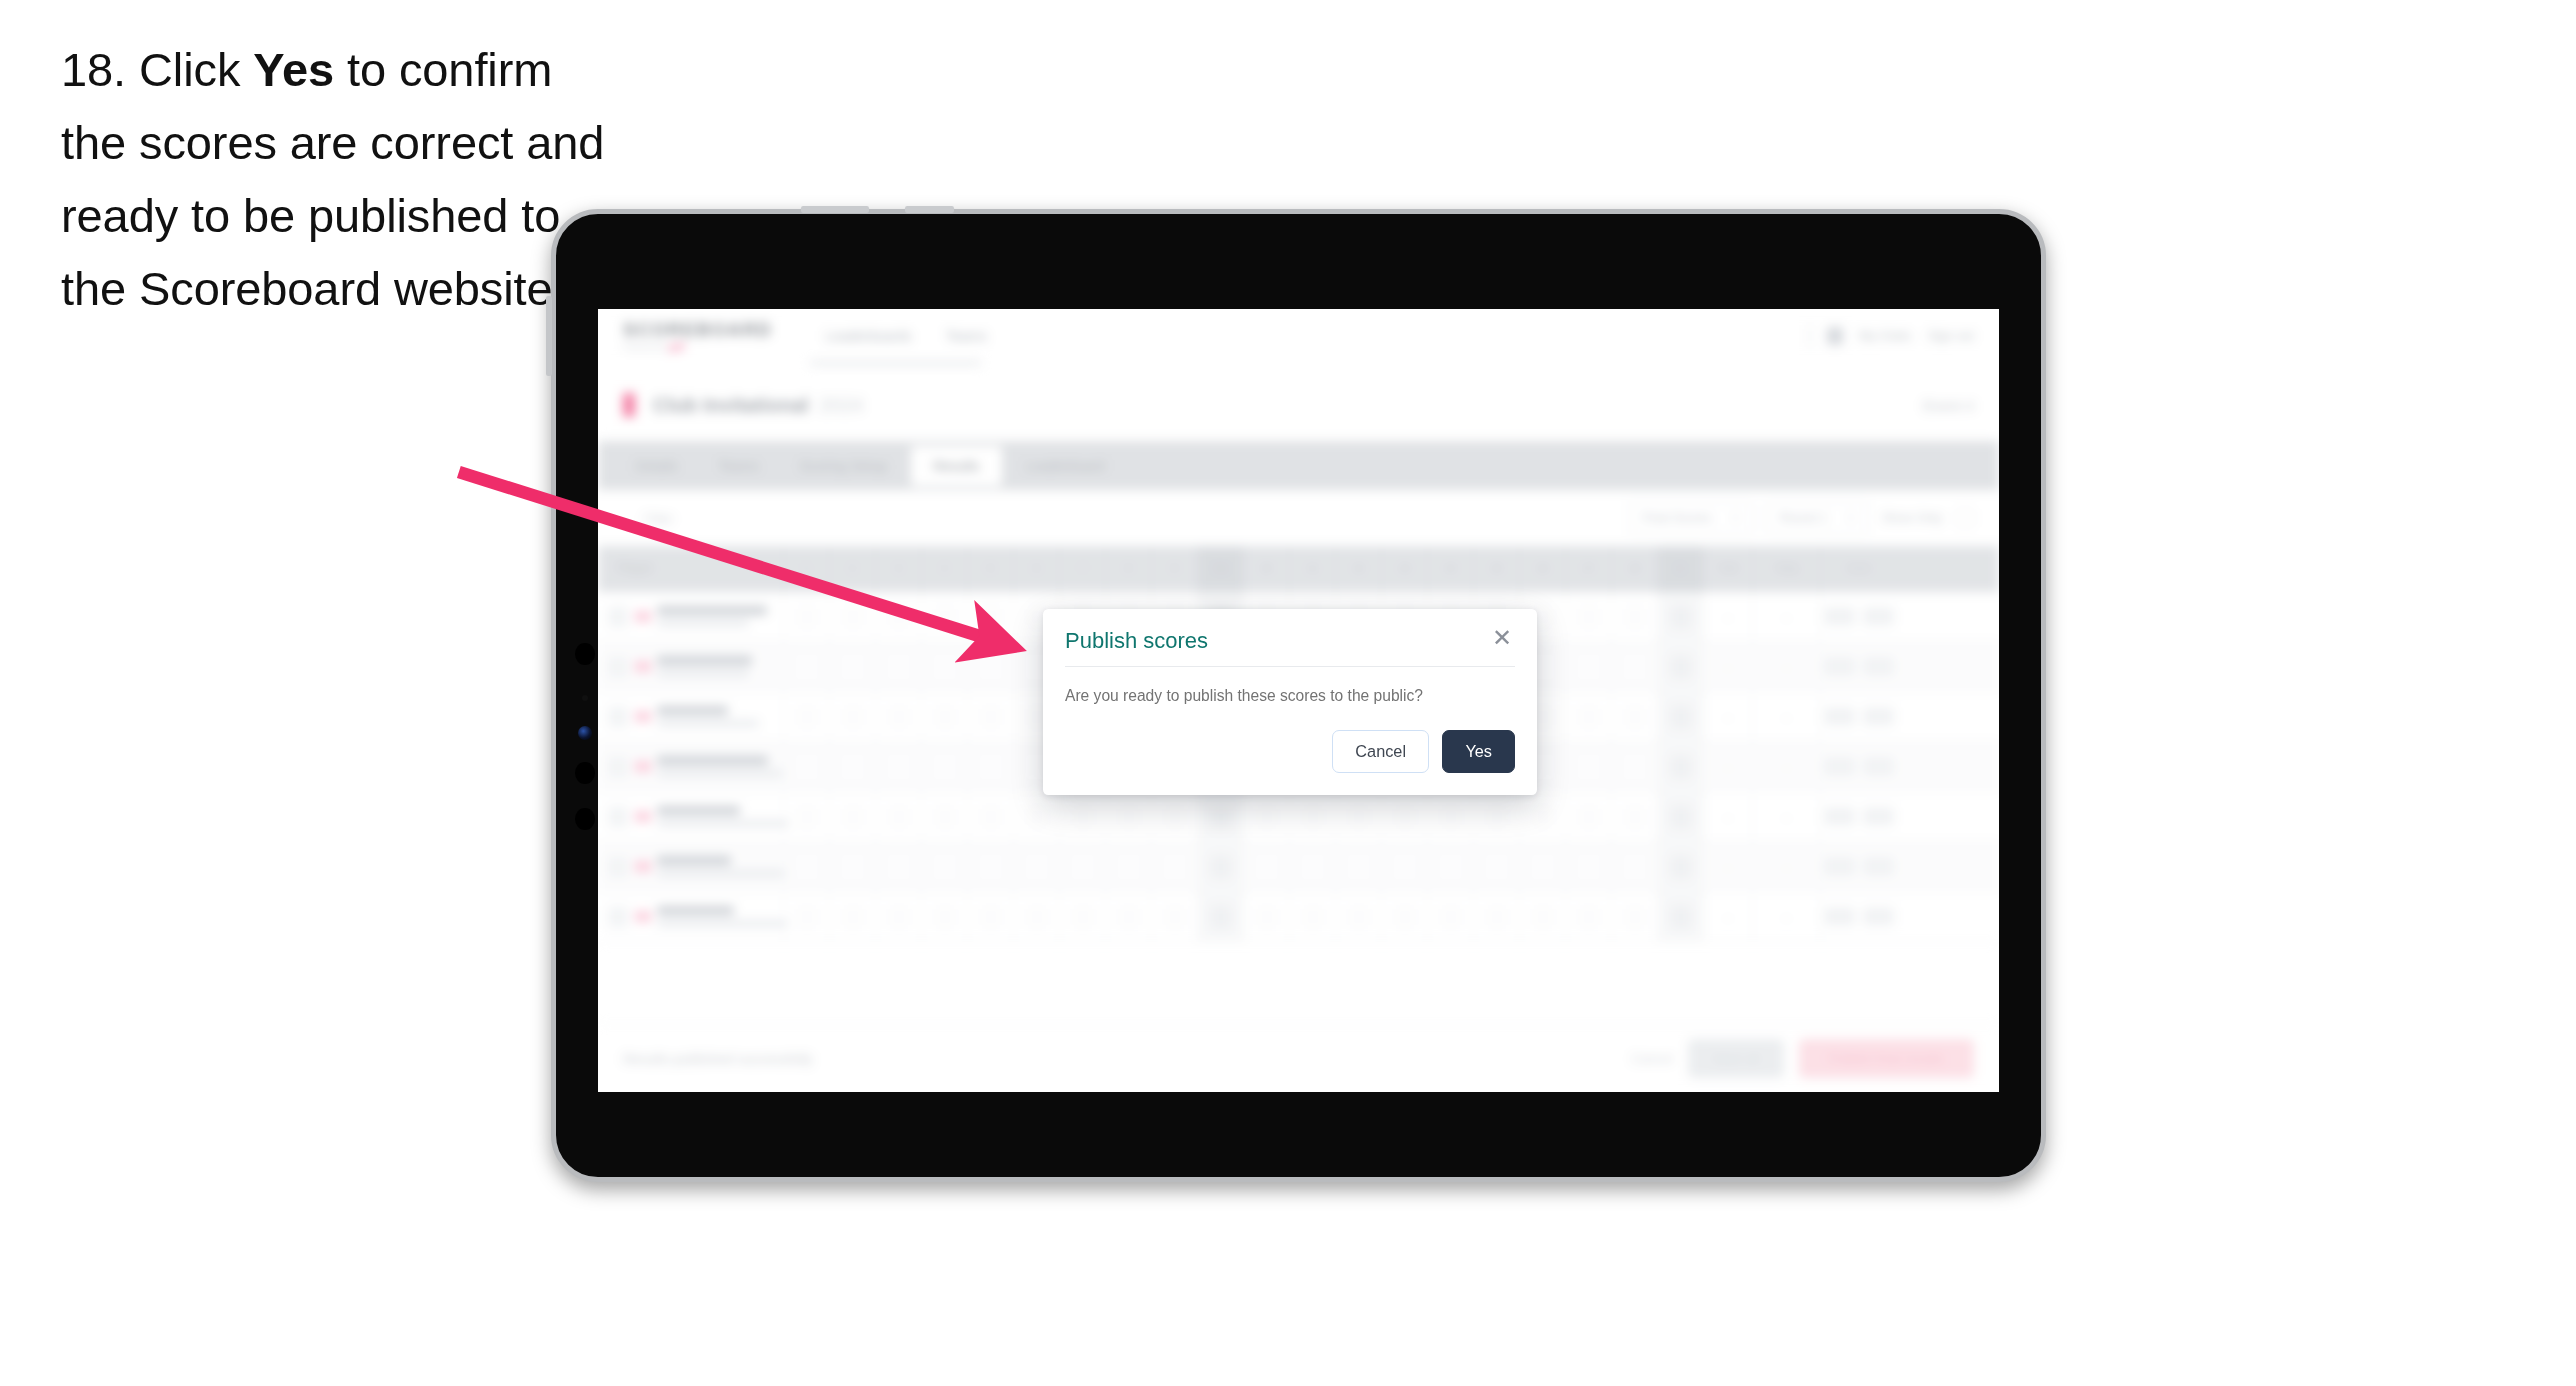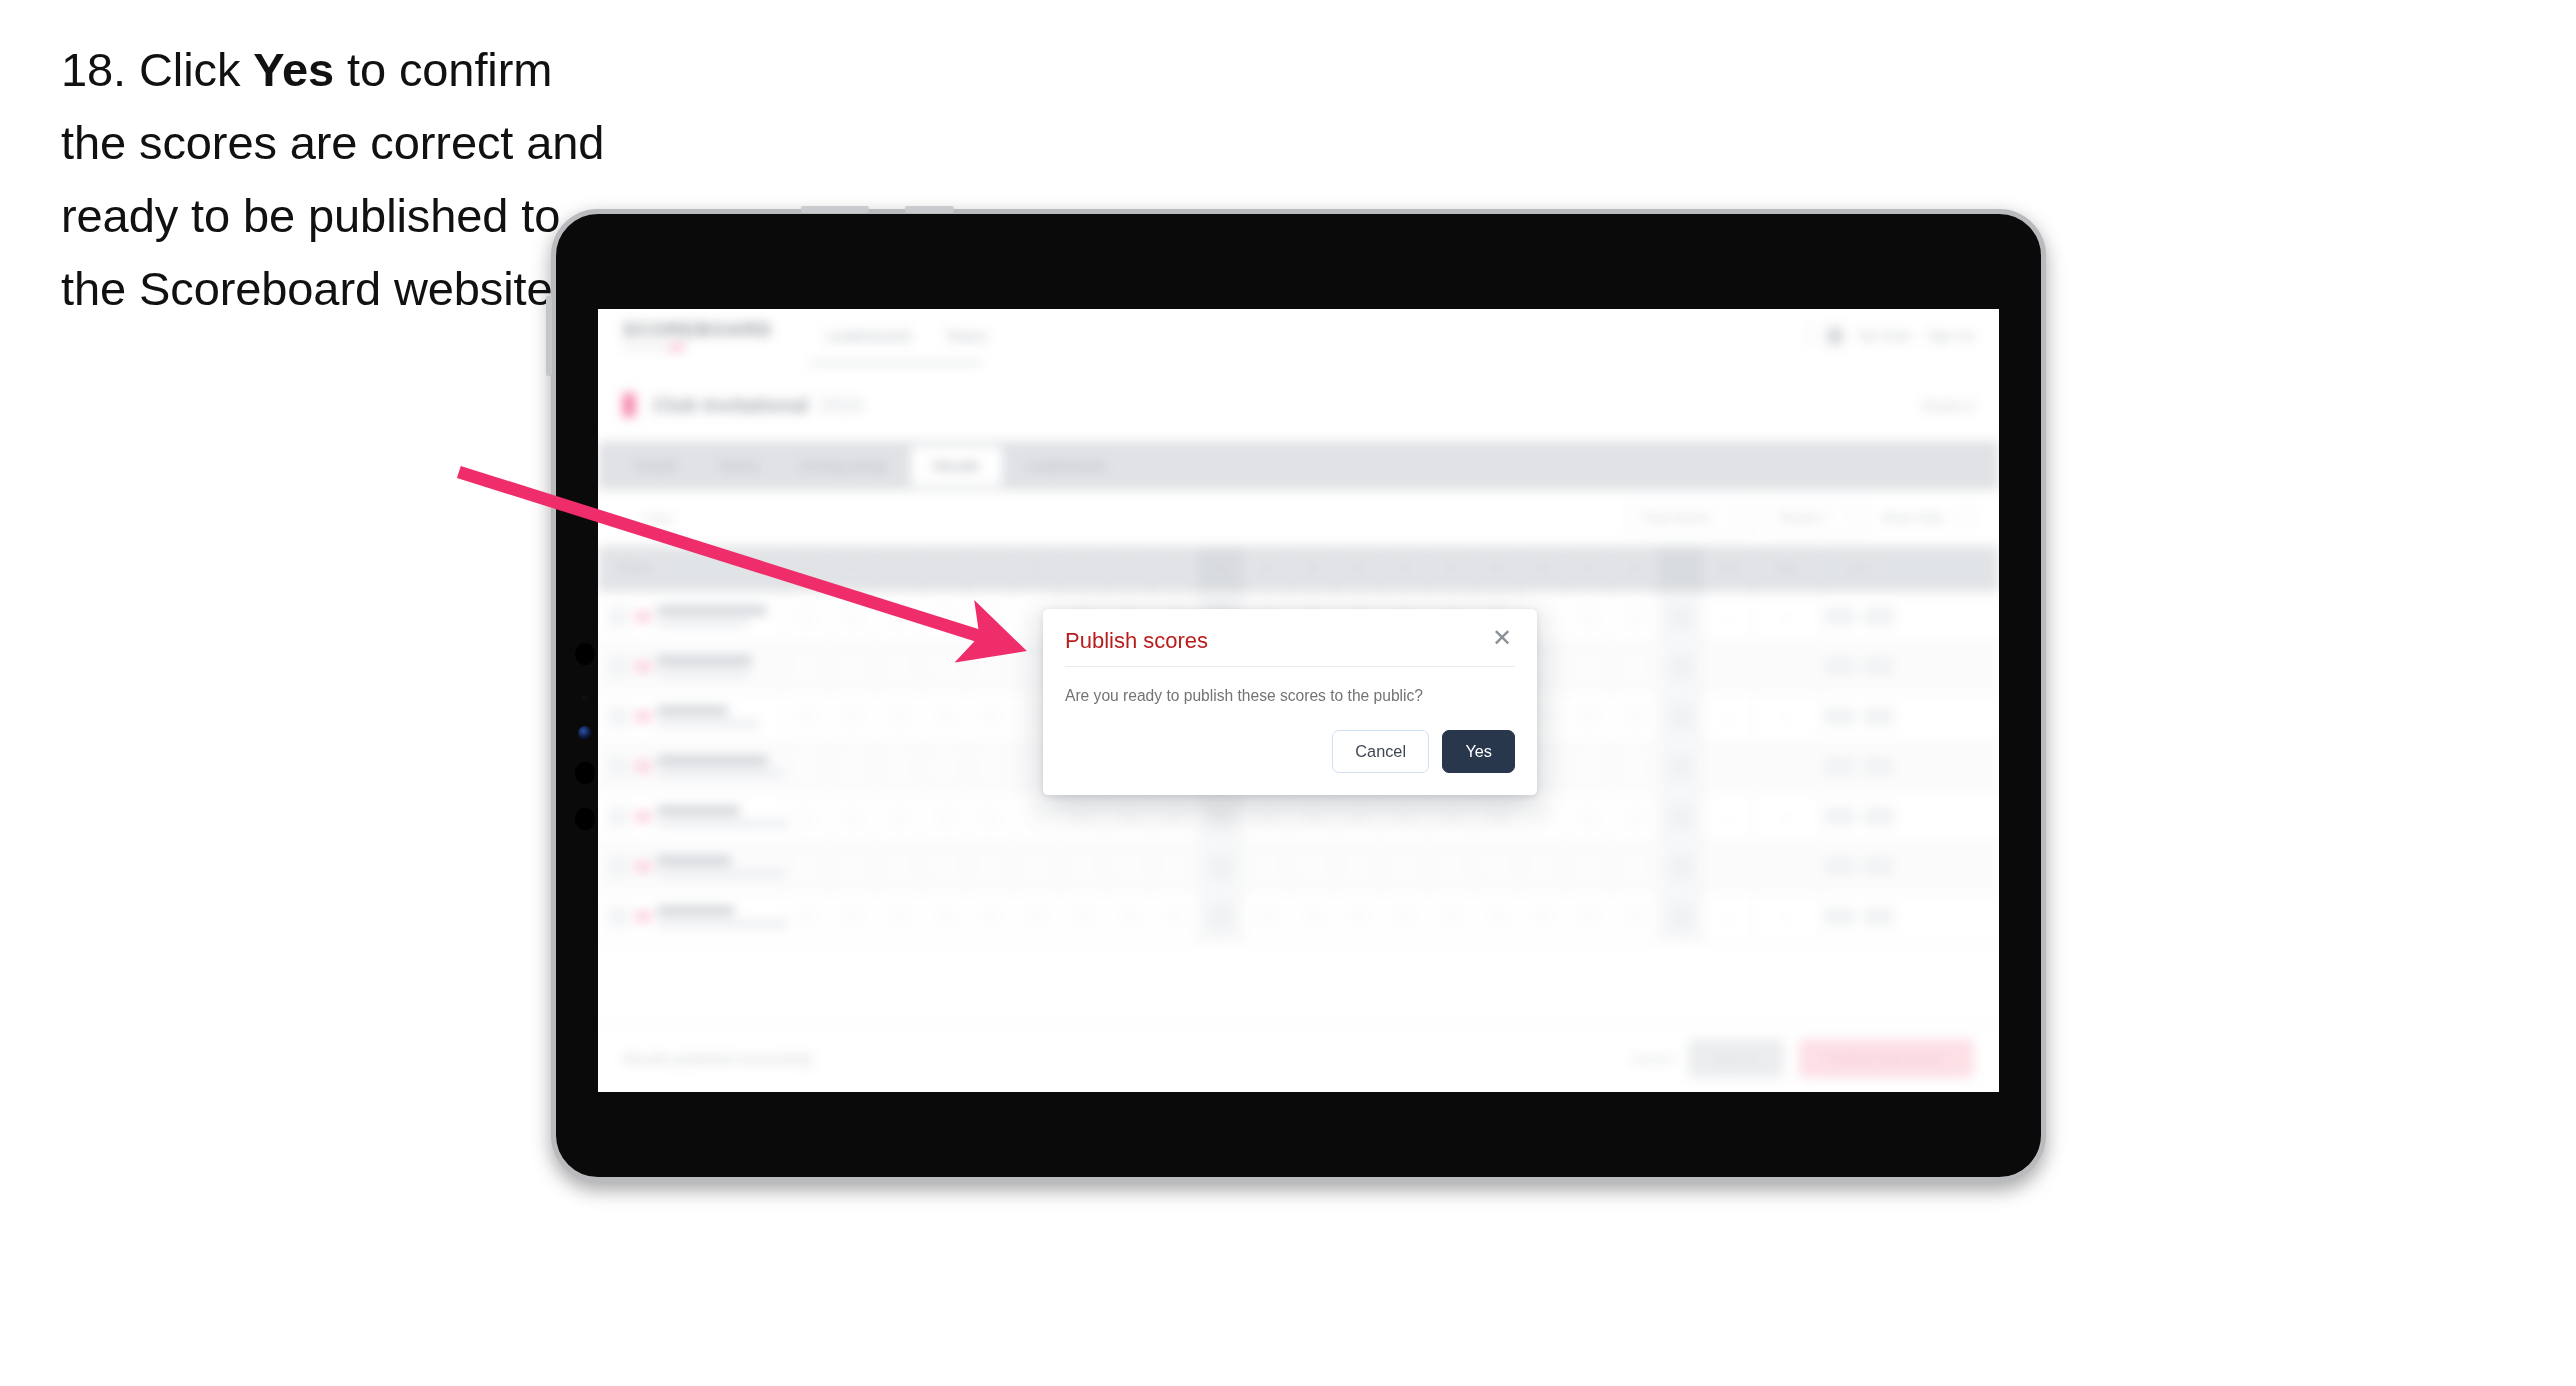--- a/index.html
+++ b/index.html
@@ -191,21 +191,21 @@
     width: 494px;
     background: #ffffff;
     border-radius: 5.2px;
     box-shadow: 0 10.4px 33px rgba(15,23,42,0.20), 0 1.5px 6px rgba(15,23,42,0.10);
     padding: 19.3px 22px 22px 22px;
   }
   .modal-head {
     display: flex; align-items: flex-start; justify-content: space-between;
     border-bottom: 0.7px solid #e8eaed; padding-bottom: 12px;
   }
-  .modal-title { font-size: 22px; color: #b91c1c; font-weight: 400; }
+  .modal-title { font-size: 22px; color: #0f766e; font-weight: 400; }
   .modal-close {
     font-size: 24px; color: #8b9099; line-height: 0.7; cursor: pointer;
     font-weight: 300; padding: 1.5px 3px;
   }
   .modal-body { font-size: 15.6px; color: #737373; padding-top: 19.3px; }
   .modal-actions {
     display: flex; justify-content: flex-end; gap: 13.4px; padding-top: 25px;
   }
   .m-btn {
     font-size: 16.3px; border-radius: 7px; padding: 11px 22px;

